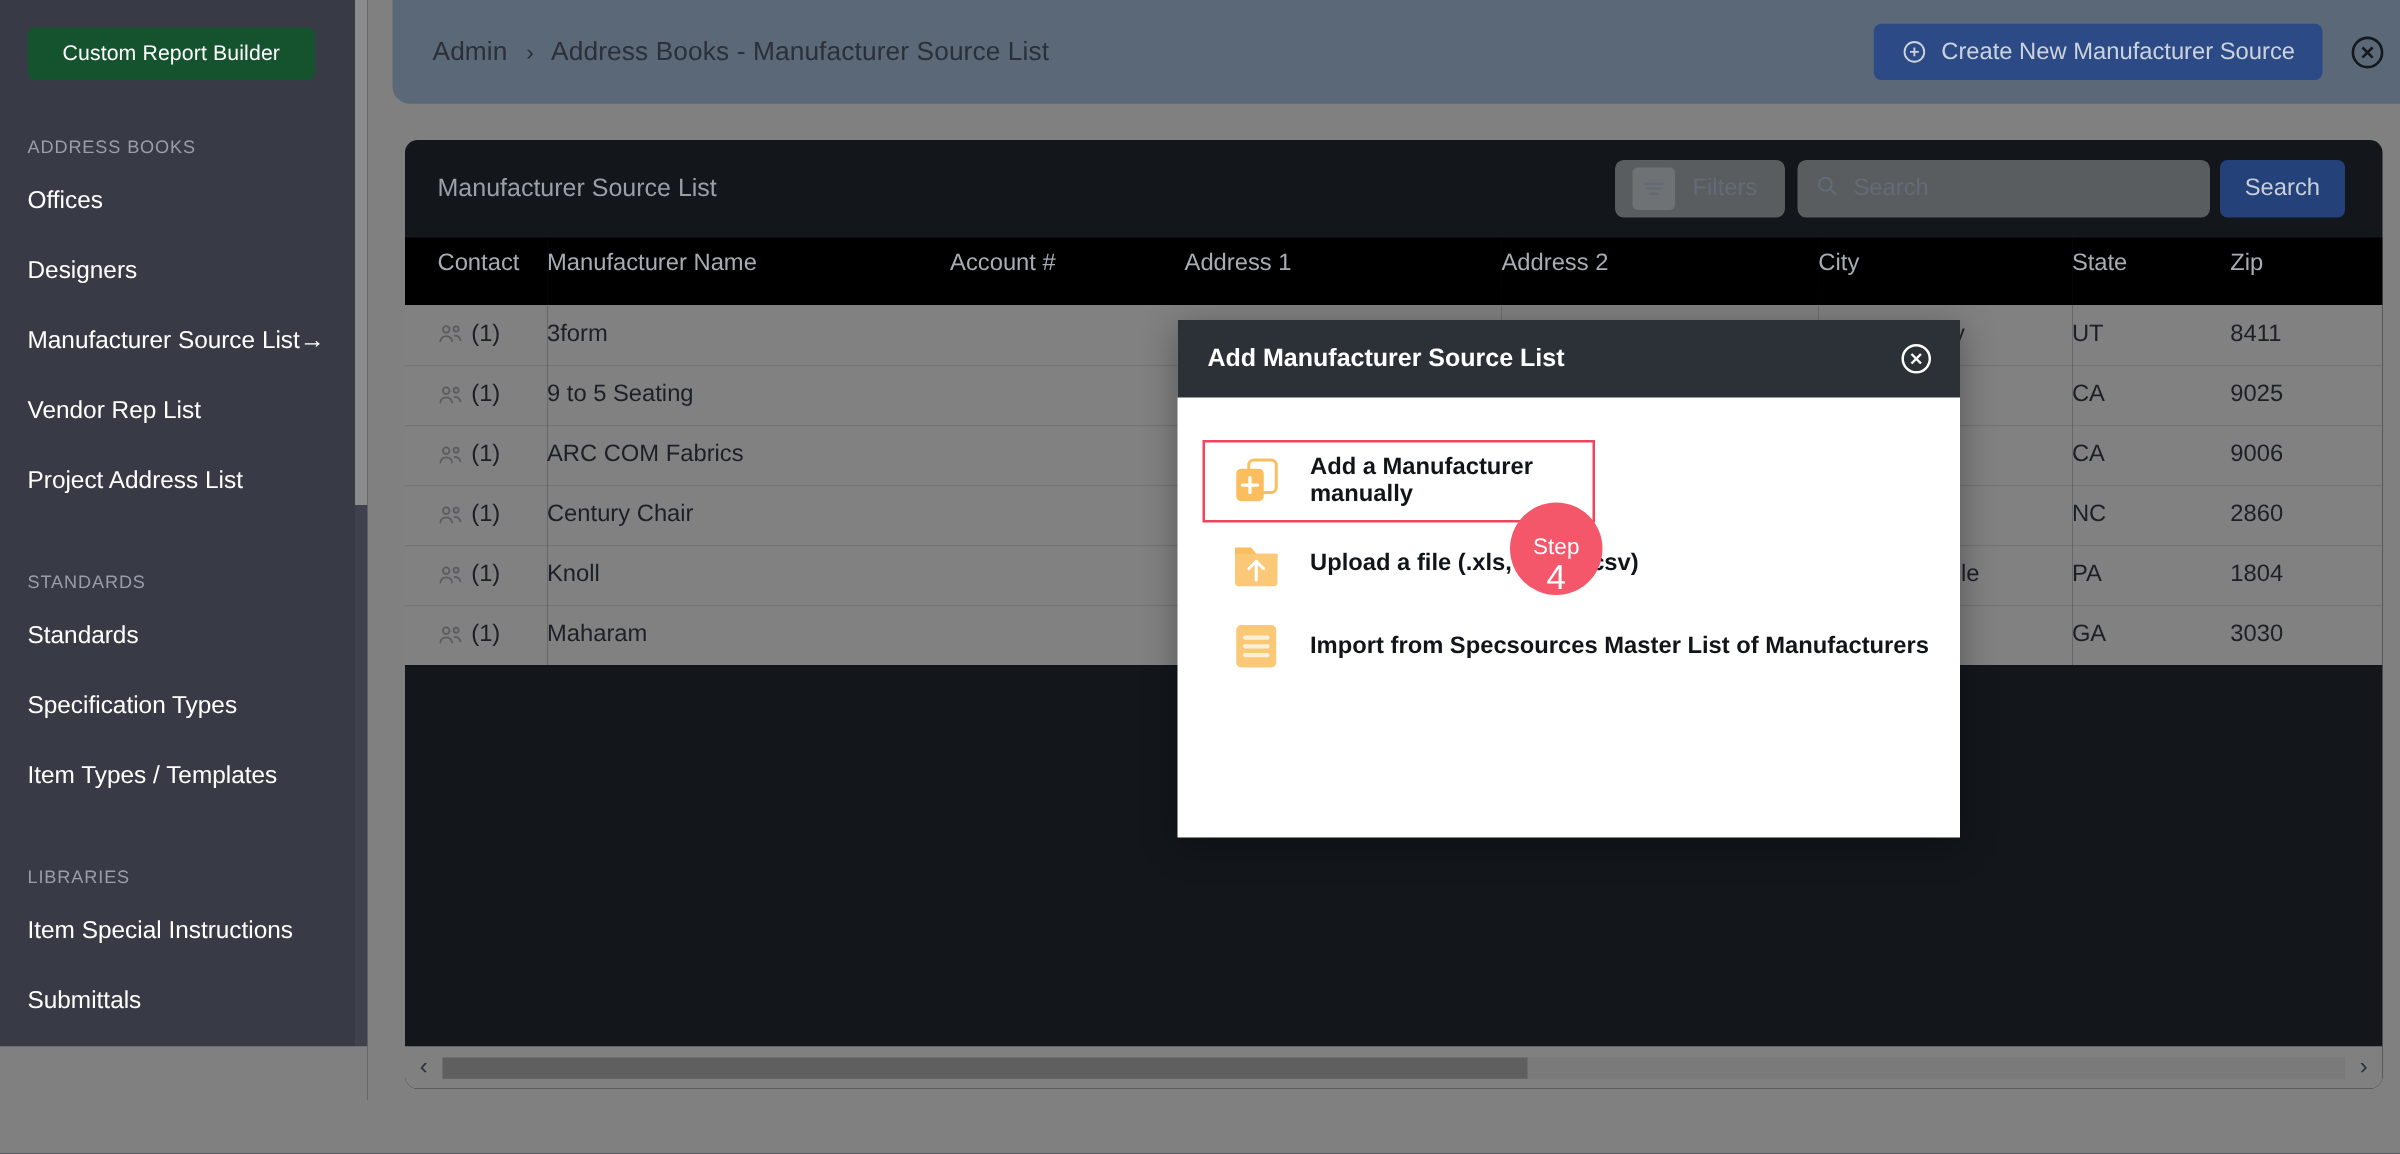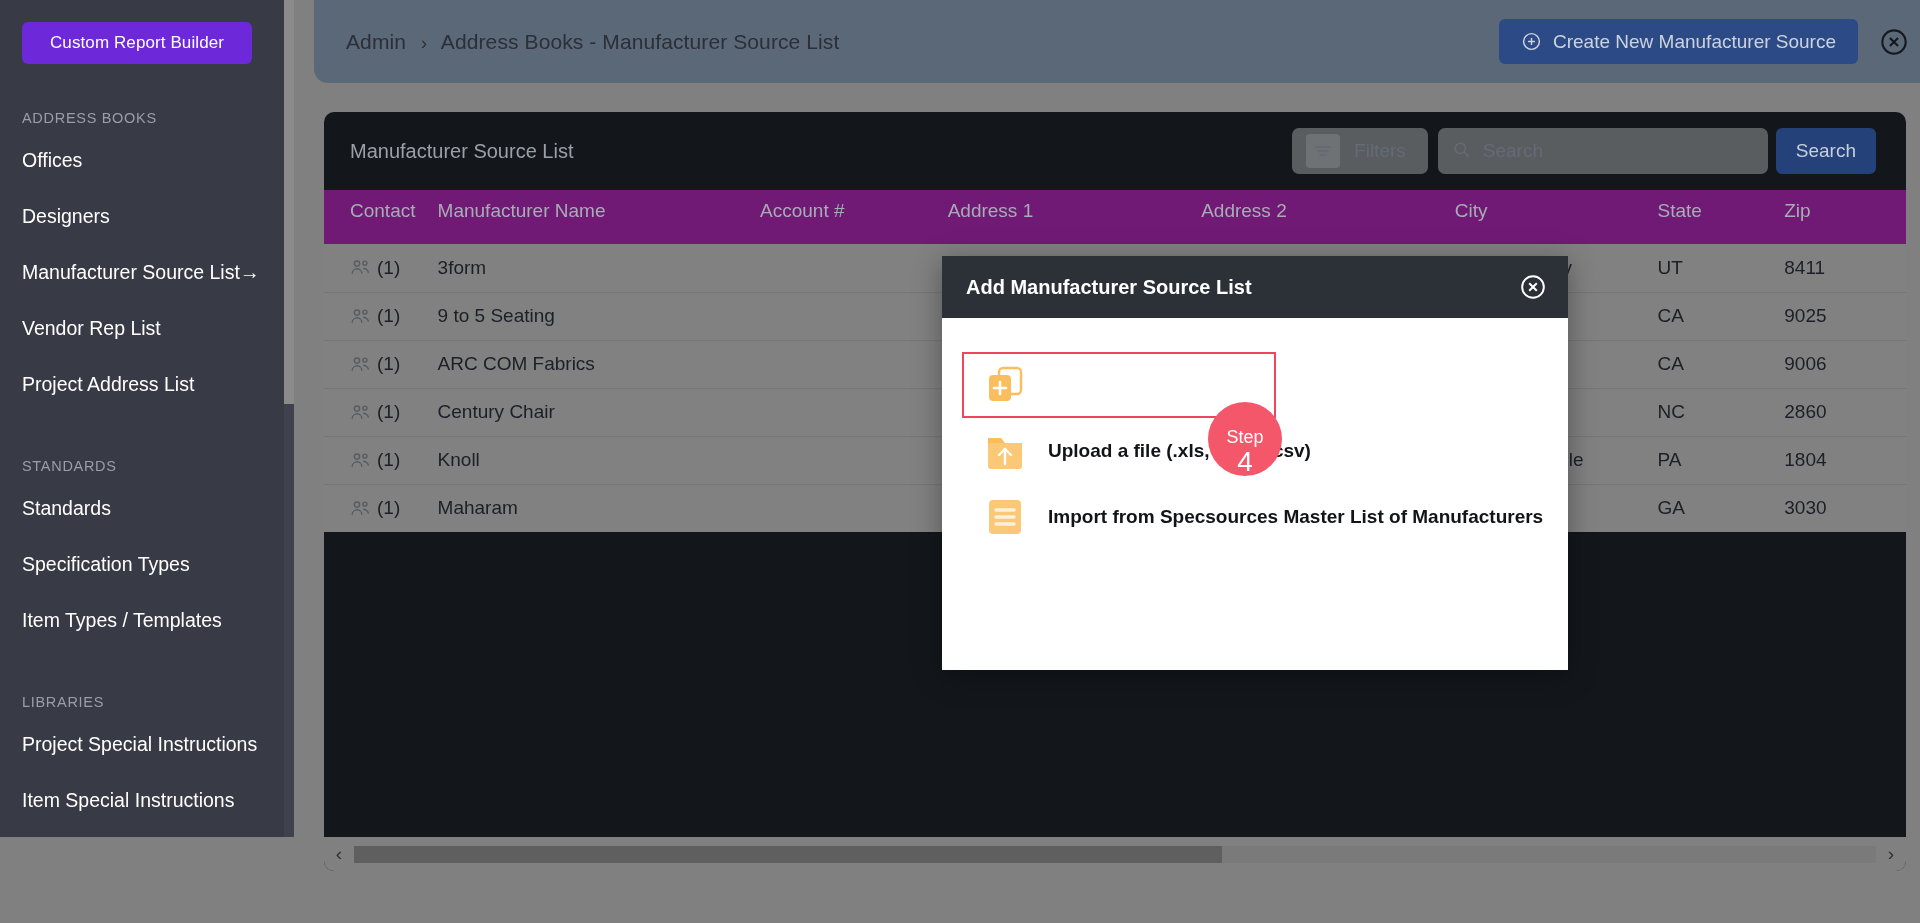--- a/index.html
+++ b/index.html
@@ -16,21 +16,21 @@
     position: absolute; left: 0; top: 0;
     width: 294px; height: 880px;
     background: #383b45;
     padding: 0 0 0 0;
     overflow: hidden;
     z-index: 5;
   }
   .sidebar-inner { padding: 22px 22px 0 22px; }
   .crb-btn {
     display: block; width: 230px; height: 42px;
-    background: #6d28d9; color: #ffffff;
+    background: #14532d; color: #ffffff;
     border: none; border-radius: 6px;
     font-size: 17px; font-family: "Liberation Sans", sans-serif;
     cursor: pointer; letter-spacing: .1px;
   }
   .sect-label {
     margin-top: 46px; margin-bottom: 6px;
     font-size: 14.5px; color: #9a9daa;
     letter-spacing: .7px;
   }
   .nav-item {
@@ -120,21 +120,21 @@
     height: 46px; padding: 0 20px; margin-left: 8px;
     background: #24417a; color: #c9cfda;
     border: none; border-radius: 6px;
     font-size: 19px; cursor: pointer;
   }
 
   table.grid { width: 100%; border-collapse: collapse; table-layout: fixed; }
   table.grid th {
     text-align: left; font-weight: normal;
     font-size: 19px; color: #a7adb5;
-    padding: 10px 0 22px 0; background: #701a75;
+    padding: 10px 0 22px 0; background: #000000;
   }
   table.grid td {
     font-size: 19px; color: #1c1f25;
     height: 48px; padding: 0;
     border-bottom: 1px solid rgba(0,0,0,0.09);
     background: #818181;
   }
   .col-contact { width: 112px; padding-left: 26px !important; }
   .col-mfr     { width: 318px; }
   .col-acct    { width: 185px; }
@@ -229,23 +229,20 @@
         <span>Standards</span>
       </div>
       <div class="nav-item">
         <span>Specification Types</span>
       </div>
       <div class="nav-item">
         <span>Item Types / Templates</span>
       </div>
 
       <div class="sect-label">LIBRARIES</div>
-      <div class="nav-item">
-        <span>Project Special Instructions</span>
-      </div>
       <div class="nav-item">
         <span>Item Special Instructions</span>
       </div>
       <div class="nav-item">
         <span>Submittals</span>
       </div>
 
     </div>
 
     <div class="sidebar-scrollbar">
@@ -478,20 +475,21 @@
         <div class="opt-row highlight">
           <span class="opt-icon">
             <svg width="46" height="46" viewBox="0 0 46 46" fill="none">
               <rect x="17" y="6" width="22" height="26" rx="4" stroke="#fbbe5e" stroke-width="2.4" fill="#ffffff"></rect>
               <rect x="7" y="13" width="22" height="26" rx="4" fill="#fbbe5e"></rect>
               <line x1="18" y1="26" x2="18" y2="26" stroke="#ffffff"></line>
               <line x1="12" y1="26" x2="24" y2="26" stroke="#ffffff" stroke-width="2.6" stroke-linecap="round"></line>
               <line x1="18" y1="20" x2="18" y2="32" stroke="#ffffff" stroke-width="2.6" stroke-linecap="round"></line>
             </svg>
           </span>
+          <span class="opt-label">Add a Manufacturer manually</span>
         </div>
 
         <div class="opt-row">
           <span class="opt-icon">
             <svg width="46" height="46" viewBox="0 0 46 46" fill="none">
               <path d="M6 10h13l4 5h17v4H6z" fill="#fbbe5e"></path>
               <rect x="6" y="15" width="34" height="26" rx="3" fill="#fbc878"></rect>
               <line x1="23" y1="36" x2="23" y2="21" stroke="#ffffff" stroke-width="2.4" stroke-linecap="round"></line>
               <polyline points="17,27 23,21 29,27" stroke="#ffffff" stroke-width="2.4" fill="none" stroke-linecap="round" stroke-linejoin="round"></polyline>
             </svg>

